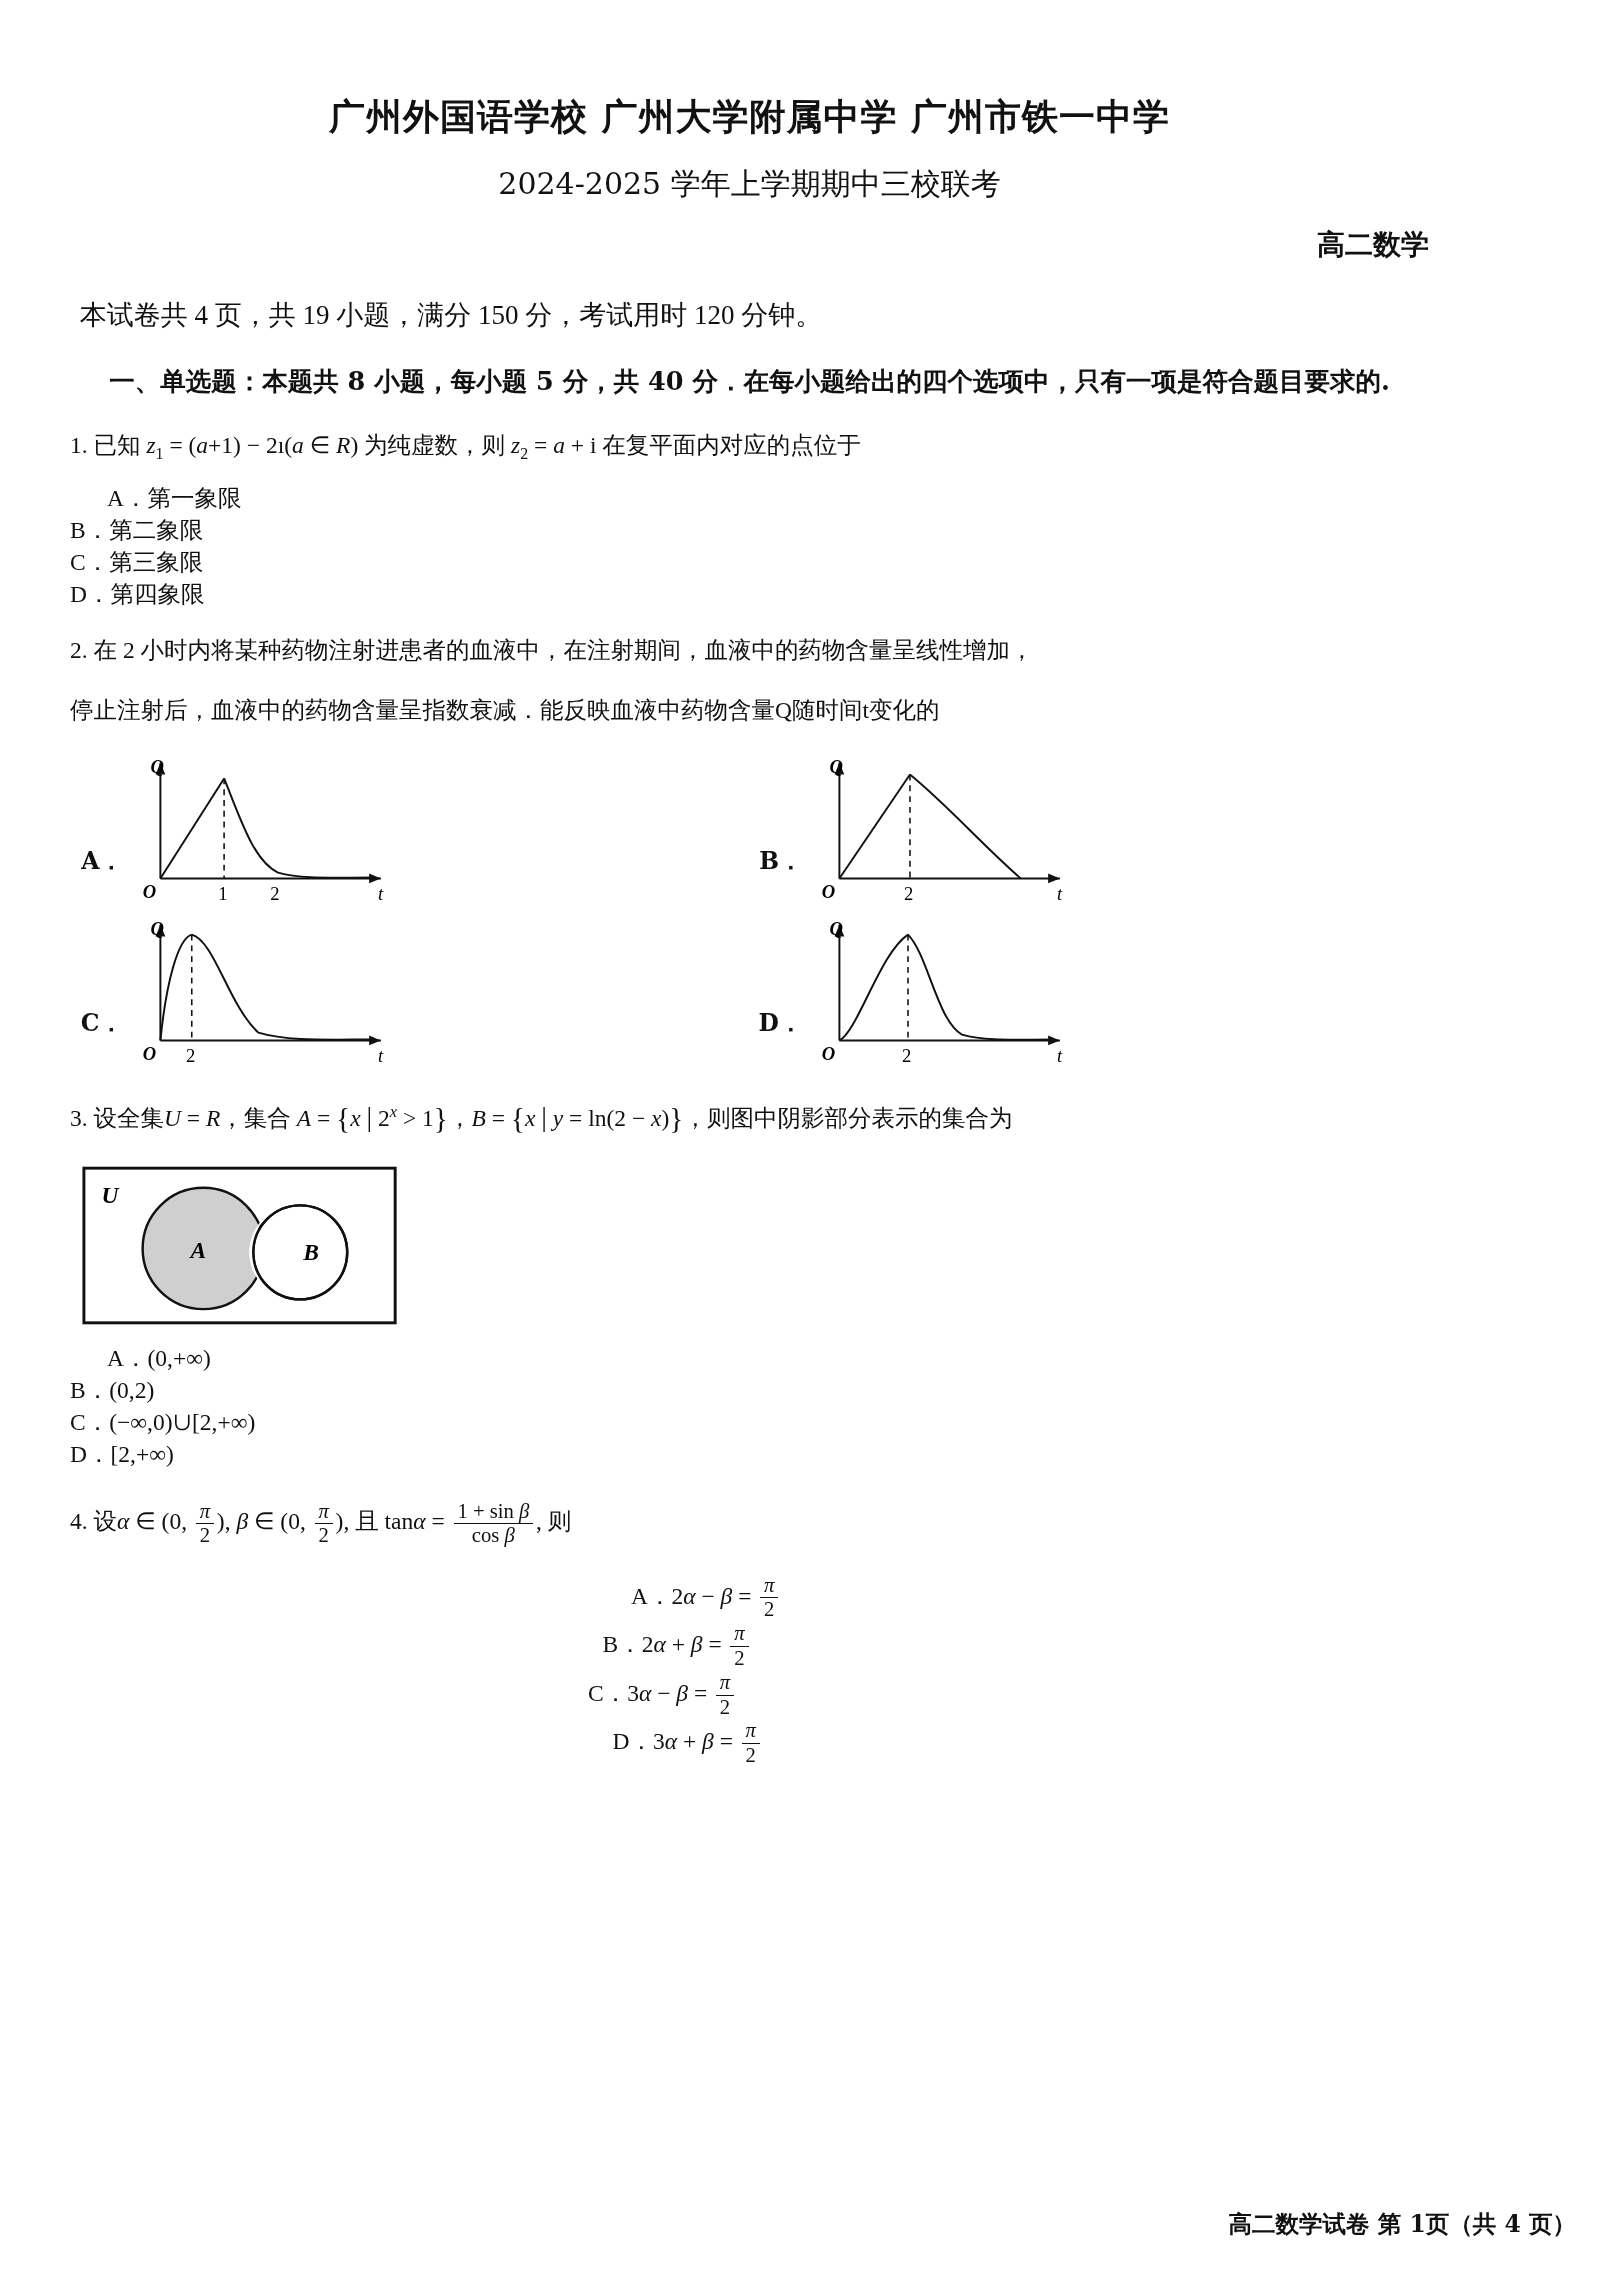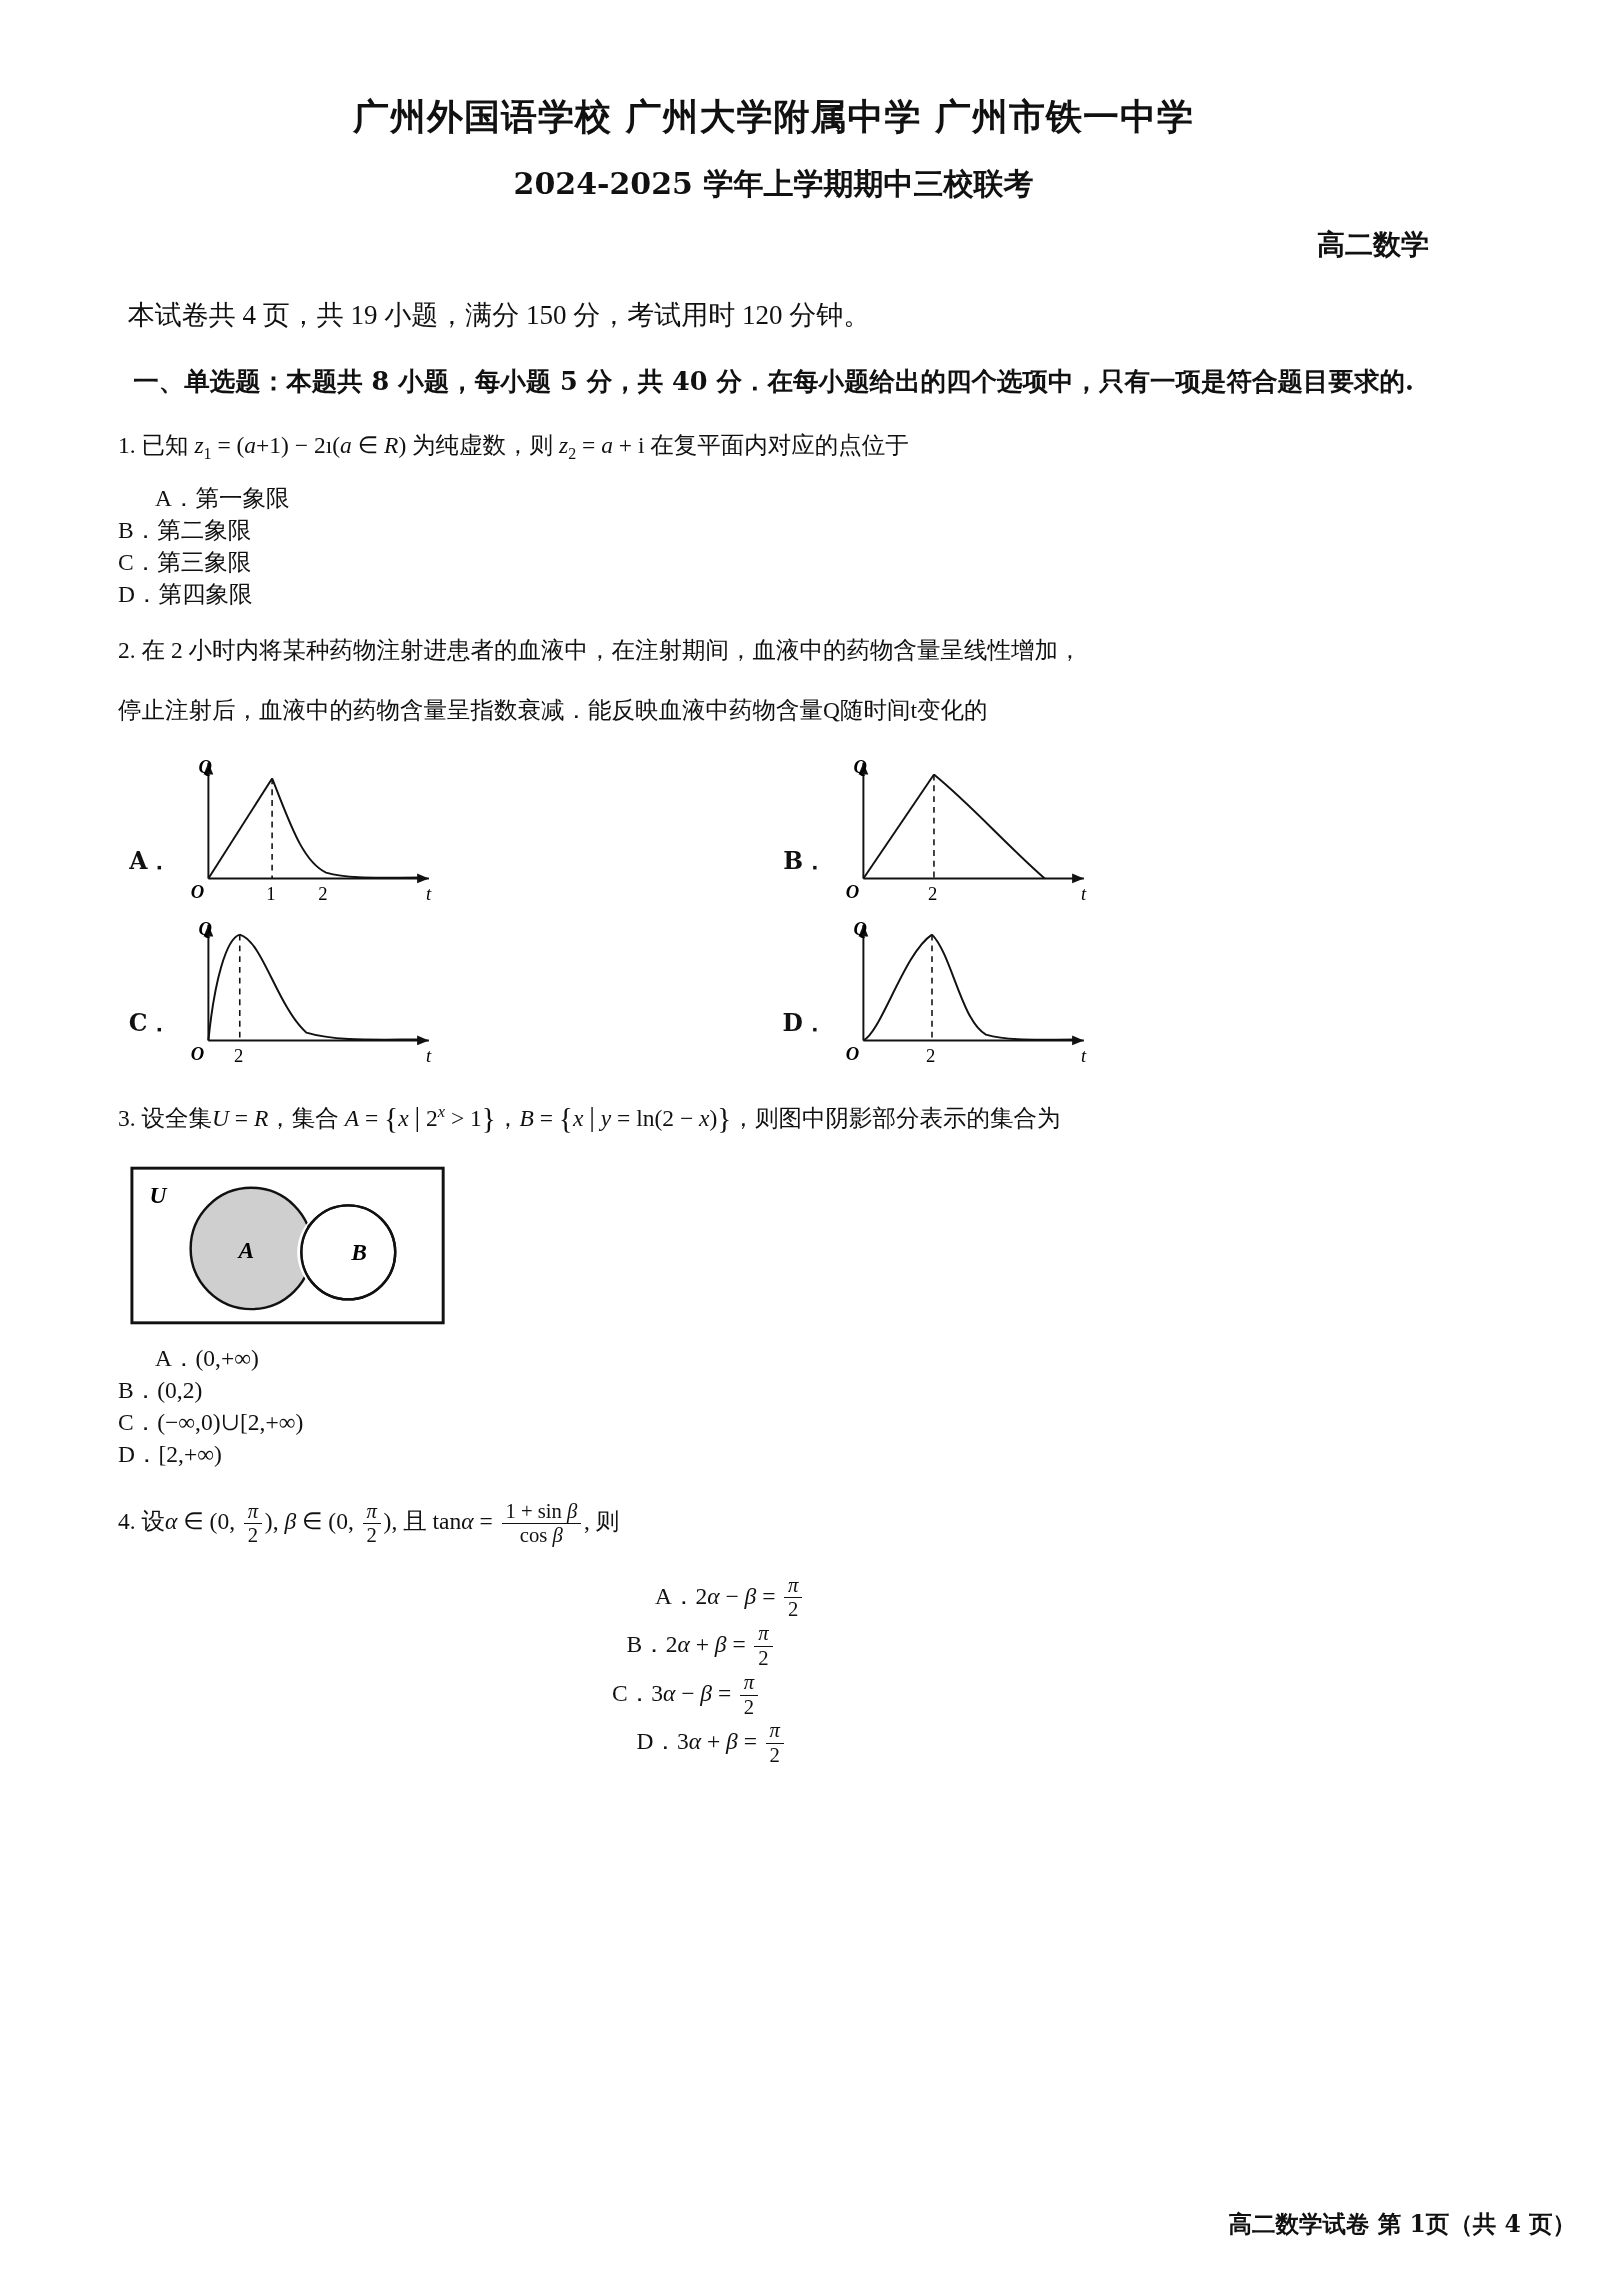--- a/index.html
+++ b/index.html
@@ -7,34 +7,34 @@
     width:1620px;
     background:#ffffff;
     font-family:"Liberation Serif", serif;
     color:#111;
   }
   .page {
     width:1576px;
     min-height:2287px;
     position:relative;
     box-sizing:border-box;
-    padding:93px 147px 39px 118px;
+    padding:93px 147px 39px 70px;
   }
   .title-1 {
     text-align:center;
     font-family:"DejaVu Serif", serif;
     font-weight:bold;
     font-size:36px;
     letter-spacing:1px;
     margin:0 0 21.6px 0;
   }
   .title-2 {
     text-align:center;
     font-family:"DejaVu Serif", serif;
-    font-weight:bold;
+    font-weight:normal;
     font-size:30px;
     margin:0 0 21.6px 0;
   }
   .title-3 {
     text-align:right;
     font-family:"DejaVu Serif", serif;
     font-weight:bold;
     font-size:28px;
     margin:9px 0 33px 0;
   }

